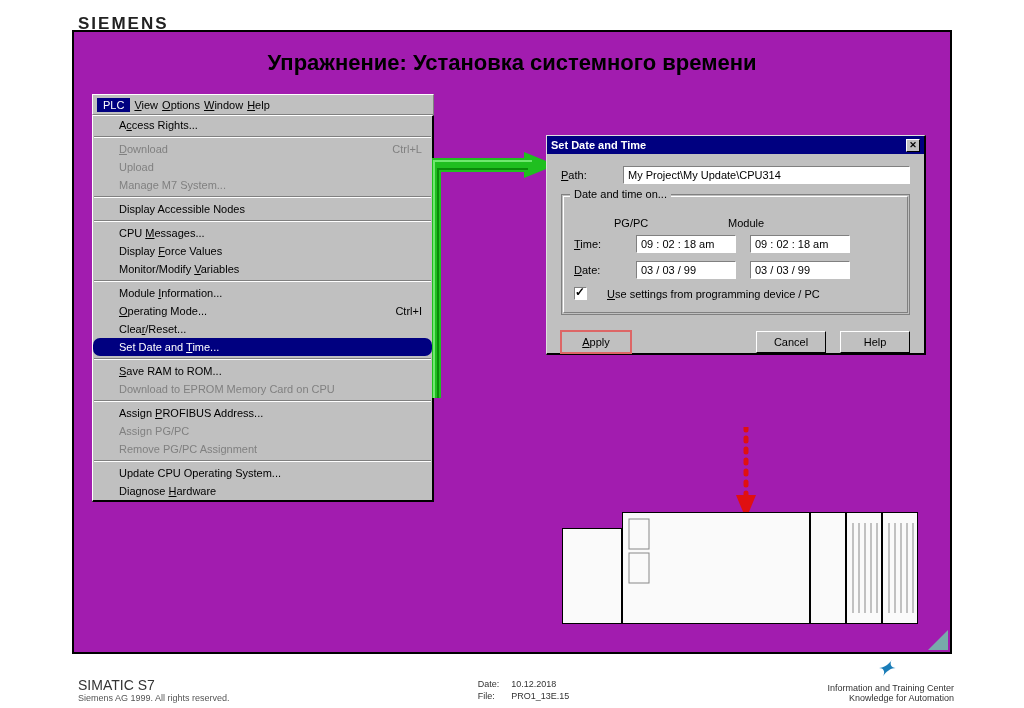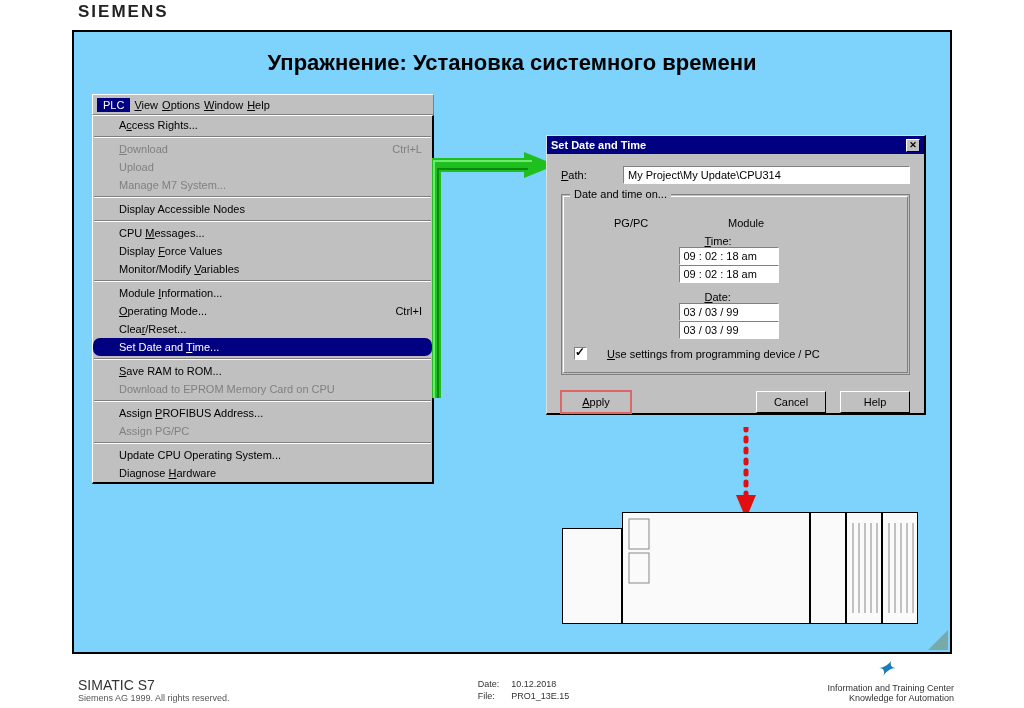--- a/index.html
+++ b/index.html
@@ -1,20 +1,20 @@
 <!DOCTYPE html>
 <html><head>
 <meta charset="utf-8">
 <style>
 * { box-sizing: border-box; margin: 0; padding: 0; }
 body { font-family: Arial, sans-serif; background: #fff; width: 1024px; height: 708px; position: relative; }
 
-.header-brand { position: absolute; top: 2px; left: 78px; font-size: 17px; font-weight: bold; letter-spacing: 2px; color: #222; }
-
-.slide-frame { position: absolute; top: 30px; left: 72px; width: 880px; height: 624px; border: 2px solid #000; background: #7dd3fc; }
+.header-brand { position: absolute; top: 14px; left: 78px; font-size: 17px; font-weight: bold; letter-spacing: 2px; color: #222; }
+
+.slide-frame { position: absolute; top: 30px; left: 72px; width: 880px; height: 624px; border: 2px solid #000; background: #a21caf; }
 
 .slide-title { text-align: center; font-size: 22px; font-weight: bold; margin-top: 18px; color: #000; }
 
 
 .app-menu { position: absolute; top: 62px; left: 18px; width: 342px; }
 .menubar { background: #c0c0c0; height: 21px; display: flex; align-items: center; padding: 0 4px; font-size: 11px; font-family: Liberation Sans, sans-serif; border-top: 1px solid #fff; border-left: 1px solid #fff; border-right: 1px solid #808080; border-bottom: 1px solid #808080; gap: 4px; }
 .menubar span { cursor: default; }
 .menubar .active { background: #000080; color: #fff; padding: 1px 6px; }
 .menubar u { text-decoration: underline; }
 
@@ -32,21 +32,21 @@
 .dlg-body { padding: 12px 14px 0 14px; }
 .row { display:flex; align-items:center; margin-bottom:10px; gap:14px;}
 .label { width:48px; }
 .textfield { background:#fff; border-top:1px solid #808080; border-left:1px solid #808080; border-right:1px solid #fff; border-bottom:1px solid #fff; padding:2px 4px; flex:1; height:18px; }
 .readonly { background:#fff; }
 .group { border:1px solid #808080; position:relative; padding:22px 12px 14px 12px; margin-bottom:16px;}
 .group::after { content:''; position:absolute; inset:1px; border-top:1px solid #fff; border-left:1px solid #fff; border-right:1px solid #808080; border-bottom:1px solid #808080; pointer-events:none;}
 .group-title { position:absolute; top:-7px; left:8px; background:#c0c0c0; padding:0 4px; z-index:2; }
 .colhdr { display:flex; margin-left:40px; margin-bottom:6px;}
 .colhdr > div { width: 114px; }
-.fieldpair { display:flex; align-items:center; margin-bottom:8px;flex-direction:column;}
+.fieldpair { display:flex; align-items:center; margin-bottom:8px;}
 .fieldpair .label { width:62px;}
 .tf-small { width:100px; background:#fff; border-top:1px solid #808080; border-left:1px solid #808080; border-right:1px solid #fff; border-bottom:1px solid #fff; padding:2px 4px; height:18px; margin-right:14px; font-size:11px;}
 .chk { display:flex; align-items:center; gap:20px; margin-top:6px;}
 .chkbox { width:13px; height:13px; background:#fff; border-top:1px solid #808080; border-left:1px solid #808080; border-right:1px solid #fff; border-bottom:1px solid #fff; position:relative;}
 .chkbox.checked::after { content:'✓'; position:absolute; top:-3px; left:0; font-size:12px; font-weight:bold;}
 .btnrow { display:flex; gap:14px; justify-content:flex-start;}
 .btn { min-width:70px; height:22px; background:#c0c0c0; border-top:1px solid #fff; border-left:1px solid #fff; border-right:1px solid #000; border-bottom:1px solid #000; font-size:11px; text-align:center; line-height:20px; padding:0 12px;}
 .btn.default { outline:2px solid #d66; outline-offset:-1px; border:1px dotted #000;}
 .btn-spacer { flex:1; }
 
@@ -134,20 +134,23 @@
         </div>
       <div class="menuitem disabled">
           <span>Download to EPROM Memory Card on CPU</span>
         </div>
       <div class="menusep"></div>
       <div class="menuitem">
           <span>Assign <u>P</u>ROFIBUS Address...</span>
         </div>
       <div class="menuitem disabled">
           <span>Assign PG/PC</span>
+        </div>
+      <div class="menuitem disabled">
+          <span>Remove PG/PC Assignment</span>
         </div>
       <div class="menusep"></div>
       <div class="menuitem">
           <span>Update CPU Operating System...</span>
         </div>
       <div class="menuitem">
           <span>Diagnose <u>H</u>ardware</span>
         </div>
     </div>
   </div>

